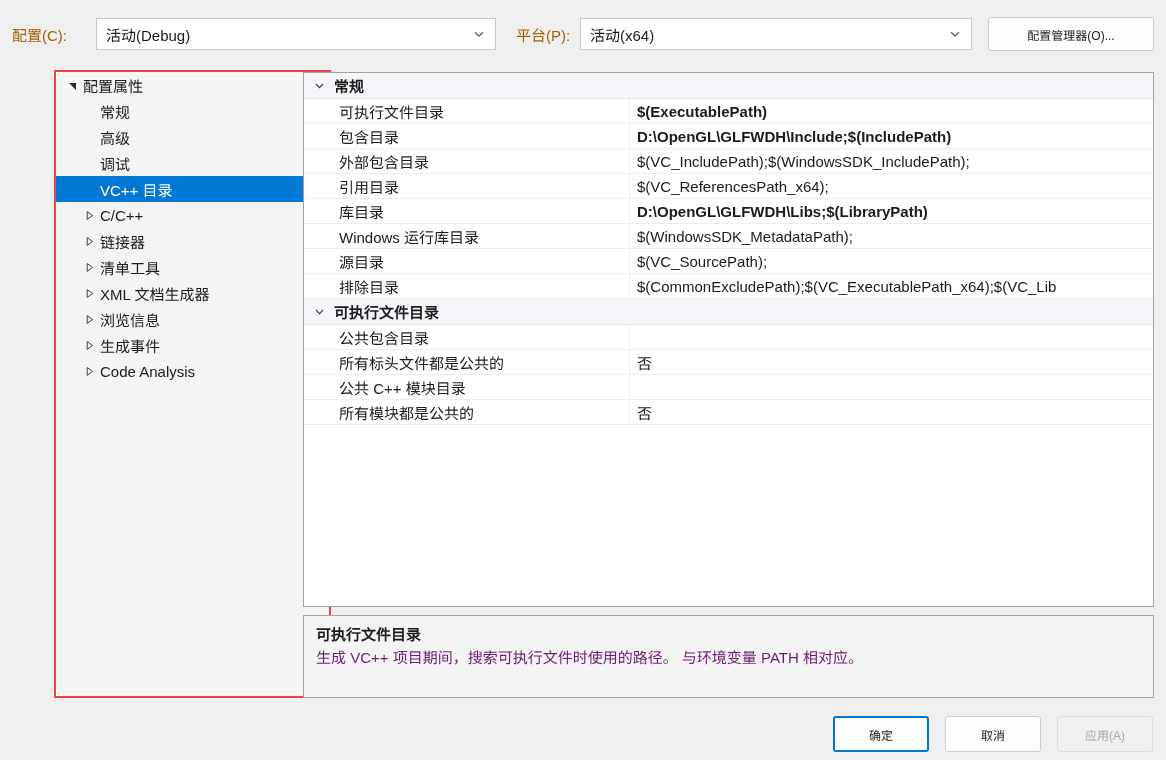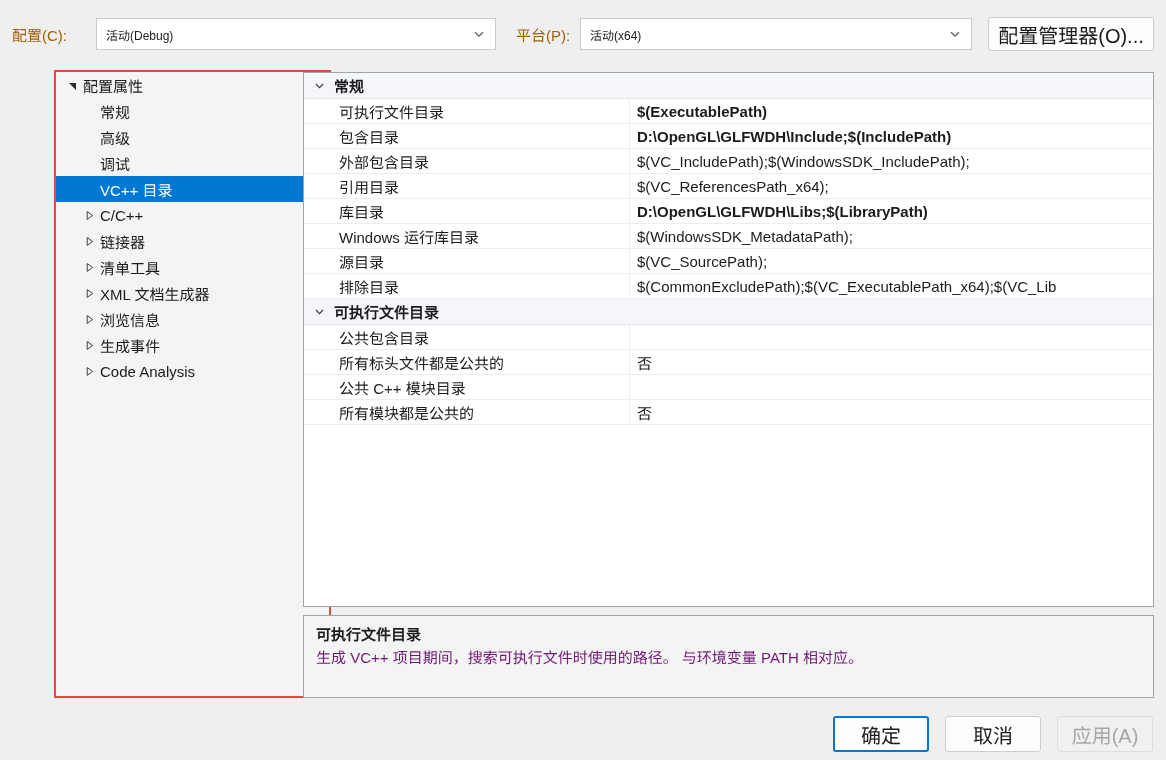--- a/index.html
+++ b/index.html
@@ -38,41 +38,41 @@
 
   .combo {
     position: absolute;
     height: 32px;
     background: #FFFFFF;
     border: 1px solid #C9C9C9;
     box-sizing: border-box;
     display: flex;
     align-items: center;
     padding: 0 6px 0 9px;
-    font-size: 12px;
+    font-size: 15px;
     color: #1B1B1B;
     cursor: default;
     user-select: none;
   }
   #combo-config { left: 96px; top: 18px; width: 400px; }
   #combo-platform { left: 580px; top: 18px; width: 392px; }
   .combo-value { flex: 1 1 auto; white-space: nowrap; overflow: hidden; }
   .combo-arrow {
     width: 20px; height: 20px;
     flex: 0 0 auto;
     display: flex; align-items: center; justify-content: center;
   }
   .combo-arrow svg { display: block; }
 
   .btn {
     background: #FDFDFD;
     border: 1px solid #CCCCCC;
     border-radius: 3px;
     font-family: "Liberation Sans", "DejaVu Sans", sans-serif;
-    font-size: 20px;
+    font-size: 12px;
     color: #1B1B1B;
     cursor: default;
     user-select: none;
     box-sizing: border-box;
     display: flex;
     align-items: center;
     justify-content: center;
     padding: 0;
   }
   #btn-config-manager {

